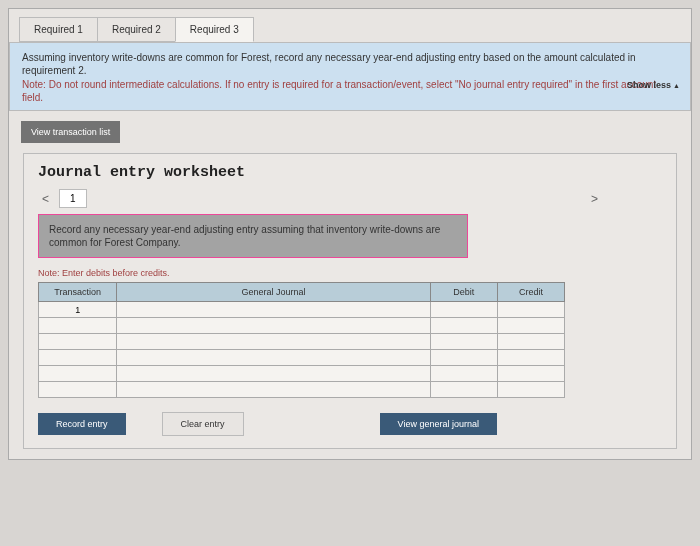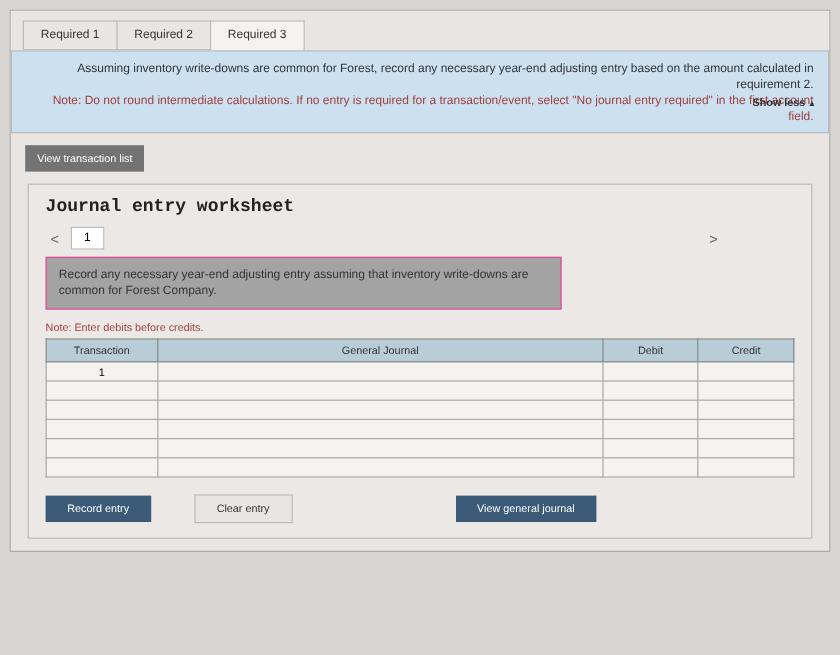--- a/index.html
+++ b/index.html
@@ -7,41 +7,41 @@
     
     .main-container { background: #e8e5e2; border: 1px solid #aaa; }
     
     .header-bar { background: #d8d5d2; border-bottom: 1px solid #999; padding: 10px 12px; }
     .header-text { font-size: 11px; font-weight: bold; color: #333; }
     
     .tabs-row { display: flex; padding: 8px 10px 0 10px; background: #e8e5e2; }
     .tab { padding: 6px 14px; font-size: 10px; color: #333; border: 1px solid #bbb; background: #e8e5e2; cursor: pointer; margin-right: -1px; }
     .tab.active { background: #f5f3f0; border-bottom-color: #f5f3f0; }
     
-    .note-panel { background: #cce0f0; padding: 8px 12px 6px 12px; border: 1px solid #bbb; margin: 0 0 0 0; position: relative; text-align: right; }
+    .note-panel { background: #cce0f0; padding: 8px 12px 6px 12px; border: 1px solid #bbb; margin: 0 0 0 0; position: relative; }
     .note-line1 { font-size: 10px; color: #333; line-height: 1.3; }
     .note-line2 { font-size: 10px; color: #a04040; line-height: 1.3; margin-top: 1px; }
     .show-less { position: absolute; right: 10px; bottom: 20px; font-size: 9px; font-weight: bold; color: #333; cursor: pointer; }
     .show-less::after { content: " ▲"; font-size: 7px; }
     
     .vtl-btn { background: #737373; color: #fff; font-size: 9px; padding: 6px 10px; border: none; margin: 10px 0 6px 12px; cursor: pointer; }
     
     .worksheet-panel { margin: 4px 14px 10px 14px; border: 1px solid #bbb; background: #ebe8e5; padding: 10px 14px 12px 14px; }
     .ws-title { font-family: Liberation Mono, monospace; font-size: 15px; font-weight: bold; color: #222; margin-bottom: 8px; }
     
     .nav-row { display: flex; align-items: center; gap: 6px; margin-bottom: 6px; }
     .nav-arrow { font-size: 12px; color: #666; padding: 2px 4px; cursor: pointer; }
     .nav-arrow.right { margin-left: auto; margin-right: 60px; }
     .nav-tab { border: 1px solid #bbb; background: #fff; padding: 3px 10px; font-size: 10px; }
     
     .desc-box { border: 1px solid #ec4899; background: #a3a3a3; padding: 8px 10px; font-size: 10px; color: #333; width: 430px; line-height: 1.3; margin-bottom: 10px; }
     
     .note-red { font-size: 9px; color: #a04040; margin-bottom: 4px; }
     
-    .je-table { border-collapse: collapse; width: 624px; }
+    .je-table { border-collapse: collapse; width: 527px; }
     .je-table th { background: #b8cdd8; border: 1px solid #888; font-size: 9px; font-weight: normal; padding: 4px 6px; text-align: center; color: #333; }
     .je-table td { border: 1px solid #aaa; background: #f5f3f0; height: 16px; font-size: 9px; text-align: center; }
     .col-trans { width: 70px; }
     .col-gj { width: 280px; }
     .col-deb { width: 60px; }
     .col-cred { width: 60px; }
     
     .btn-row { display: flex; gap: 36px; margin-top: 14px; align-items: center; }
     .btn { font-size: 9px; padding: 6px 18px; border: none; cursor: pointer; }
     .btn-dark { background: #3a5a78; color: #fff; }

